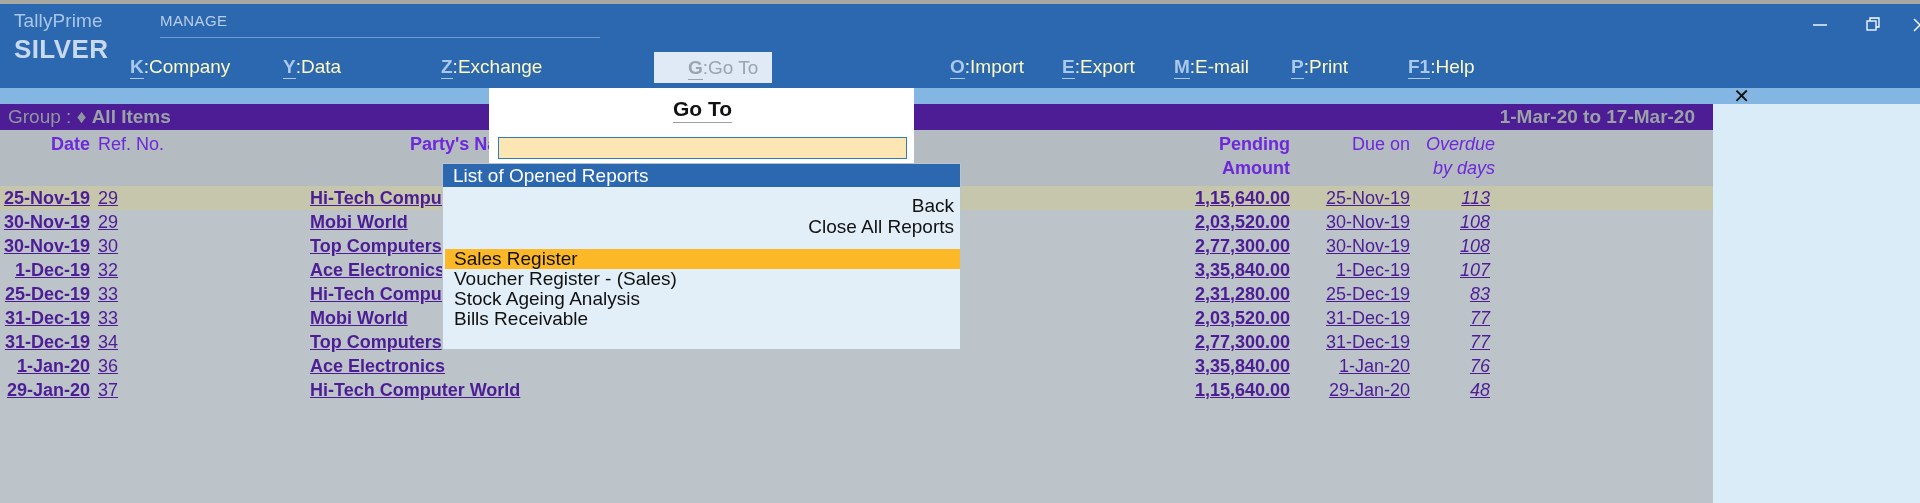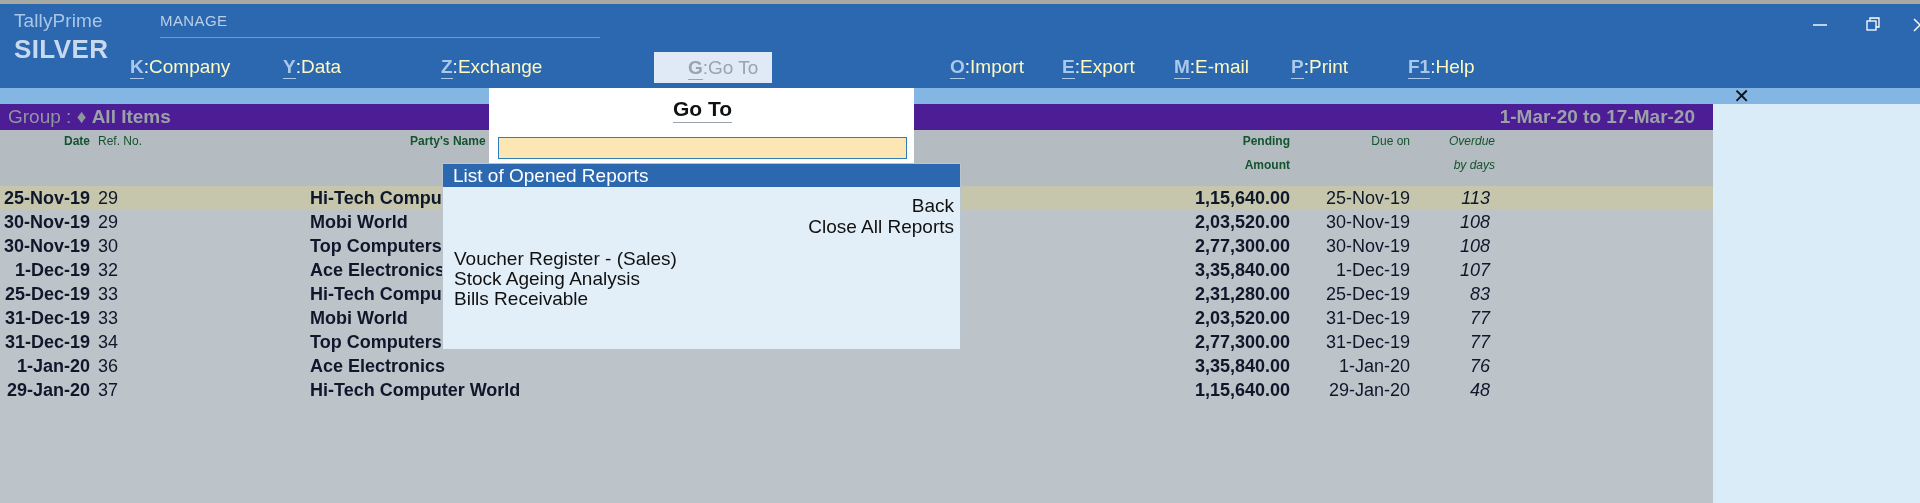--- a/index.html
+++ b/index.html
@@ -62,28 +62,28 @@
   
   .report { position:absolute; left:0; top:104px; width:1713px; height:399px; background:#bcc3c9; }
   .report-right-gutter { position:absolute; left:1713px; top:104px; width:207px; height:399px; background:#dbecf9; }
 
   .rpt-topline { position:absolute; left:0; top:0; width:1713px; height:26px; background:#4c1d95; }
   .rpt-group { position:absolute; left:8px; top:2px; font-size:19px; color:#8f979e; }
   .rpt-group .gv { font-weight:bold; color:#9aa2a8; }
   .rpt-daterange { position:absolute; right:18px; top:2px; font-size:19px; font-weight:bold; color:#9aa2a8; }
 
   .rpt-head { position:absolute; left:0; top:26px; width:1713px; height:56px; background:#b4bcc2; }
-  .rpt-head .c { position:absolute; font-size:12px; color:#14532d; white-space:nowrap; }
+  .rpt-head .c { position:absolute; font-size:18px; color:#6d28d9; white-space:nowrap; }
   .rpt-head .b { font-weight:bold; }
   .rpt-head .it { font-style:italic; }
 
   .rpt-rows { position:absolute; left:0; top:82px; width:1713px; }
   .row { position:relative; height:24px; }
   .row.sel { background:#c5c6ac; }
-  .cell { position:absolute; font-size:18px; color:#0f172a; white-space:nowrap; line-height:24px; }
+  .cell { position:absolute; font-size:18px; color:#4c1d95; white-space:nowrap; line-height:24px;text-decoration:underline; }
   .cell.b { font-weight:bold; }
   .cell.it { font-style:italic; }
 
   
   .col-date   { left:0;    width:90px;  text-align:right; }
   .col-ref    { left:98px; width:60px;  text-align:left; }
   .col-party  { left:310px; width:330px; text-align:left; }
   .col-amt    { left:1130px; width:160px; text-align:right; }
   .col-due    { left:1300px; width:110px; text-align:right; }
   .col-ovd    { left:1420px; width:70px; text-align:right; }
@@ -284,19 +284,20 @@
     <input class="goto-input" type="text" placeholder="" style="">
   </div>
 
   <div class="lor">
     <div class="lor-head">List of Opened Reports</div>
     <div class="lor-actions" id="lor-actions">
         <div class="lor-action">Back</div>
         <div class="lor-action">Close All Reports</div>
       </div>
     <div class="lor-items" id="lor-items">
+        <div class="lor-item sel">Sales Register</div>
         <div class="lor-item">Voucher Register - (Sales)</div>
         <div class="lor-item">Stock Ageing Analysis</div>
         <div class="lor-item">Bills Receivable</div>
       </div>
   </div>
 
 </div>
 
 </body></html>

